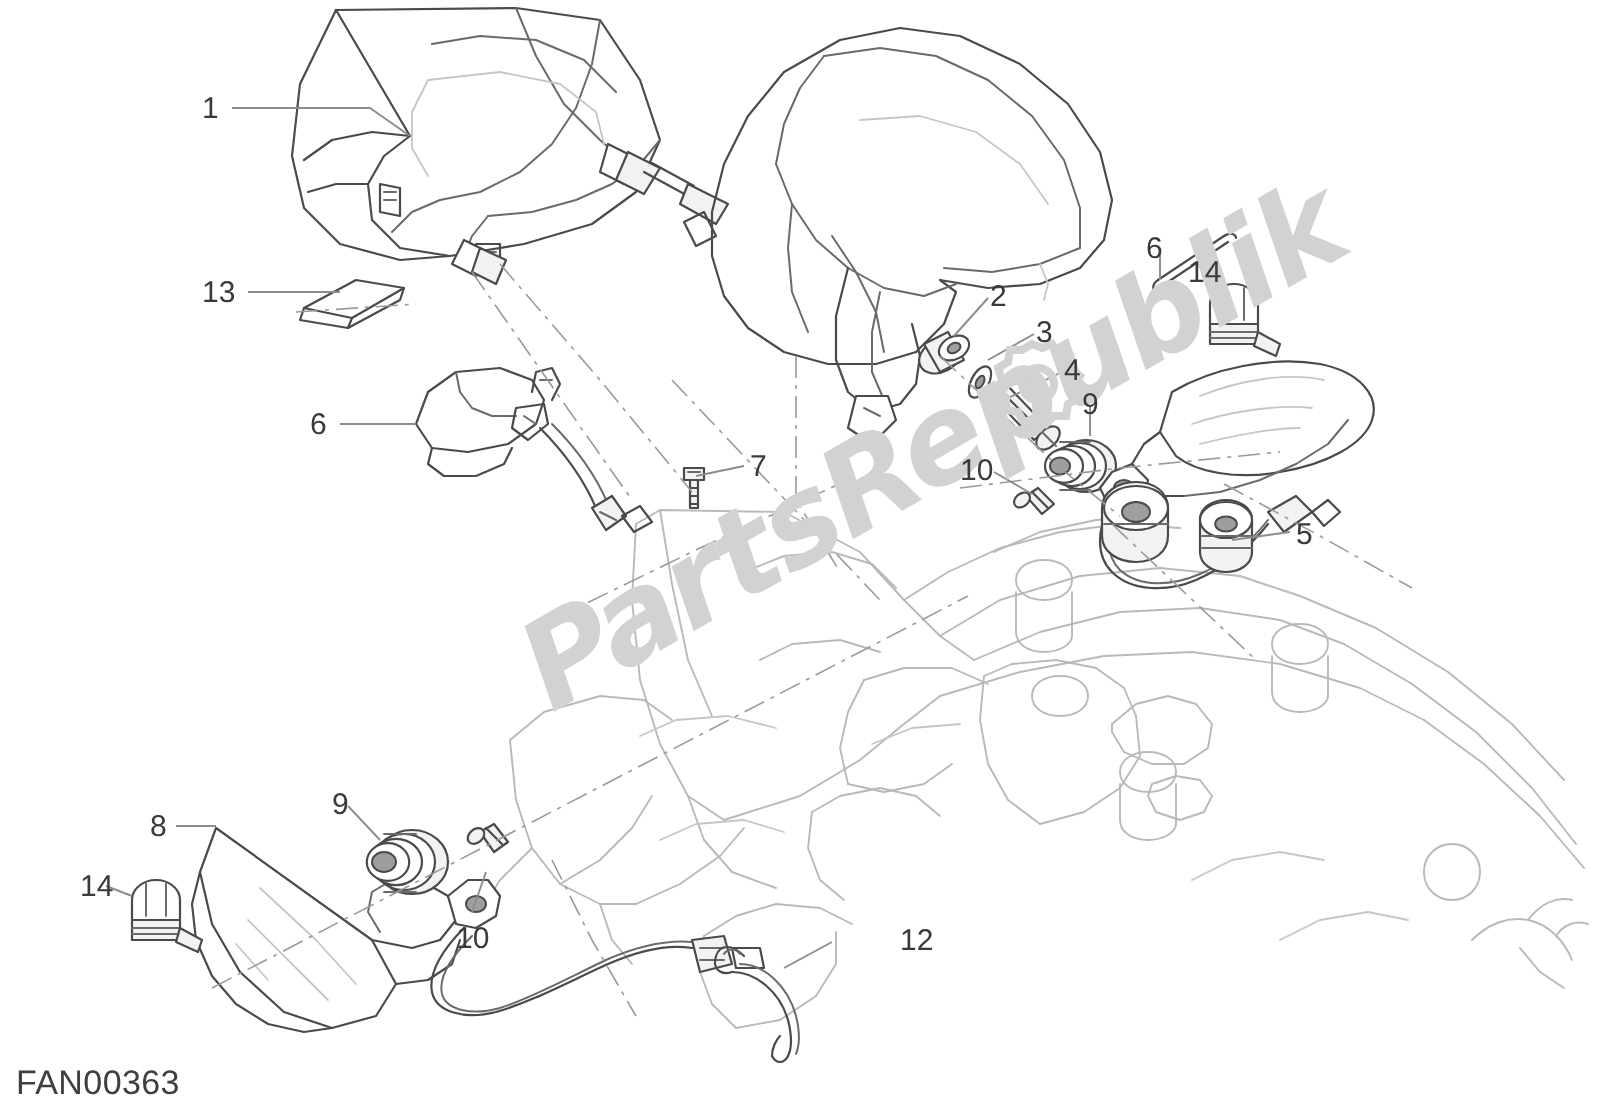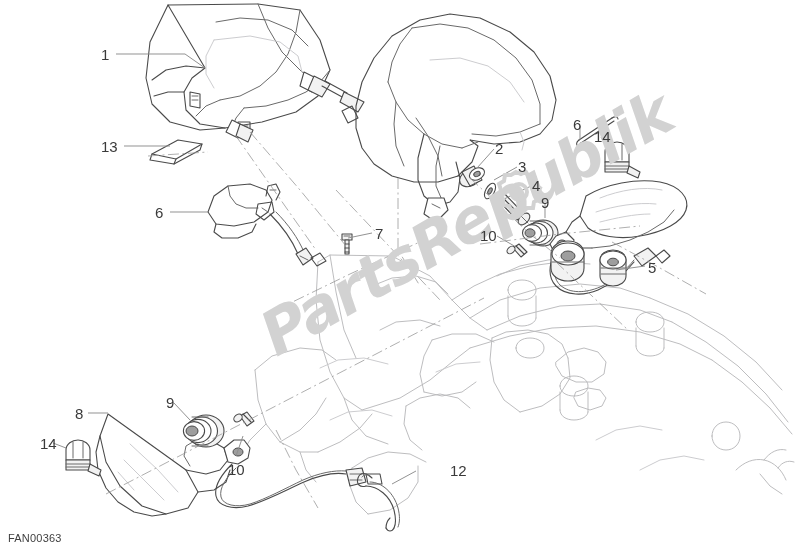--- a/index.html
+++ b/index.html
@@ -13,21 +13,21 @@
     font-size:15px;
     color:#3a3a3a;
     line-height:1;
     white-space:nowrap;
     user-select:none;
   }
   #figcode{
     position:absolute;
     left:8px; top:532px;
     font-family:"Liberation Sans",sans-serif;
-    font-size:11px;
+    font-size:17px;
     color:#3f3f3f;
     letter-spacing:.2px;
   }
   #watermark{
     position:absolute;
     left:0; top:0; width:799px; height:553px;
     pointer-events:none;
     overflow:hidden;
   }
   #wmtext{

